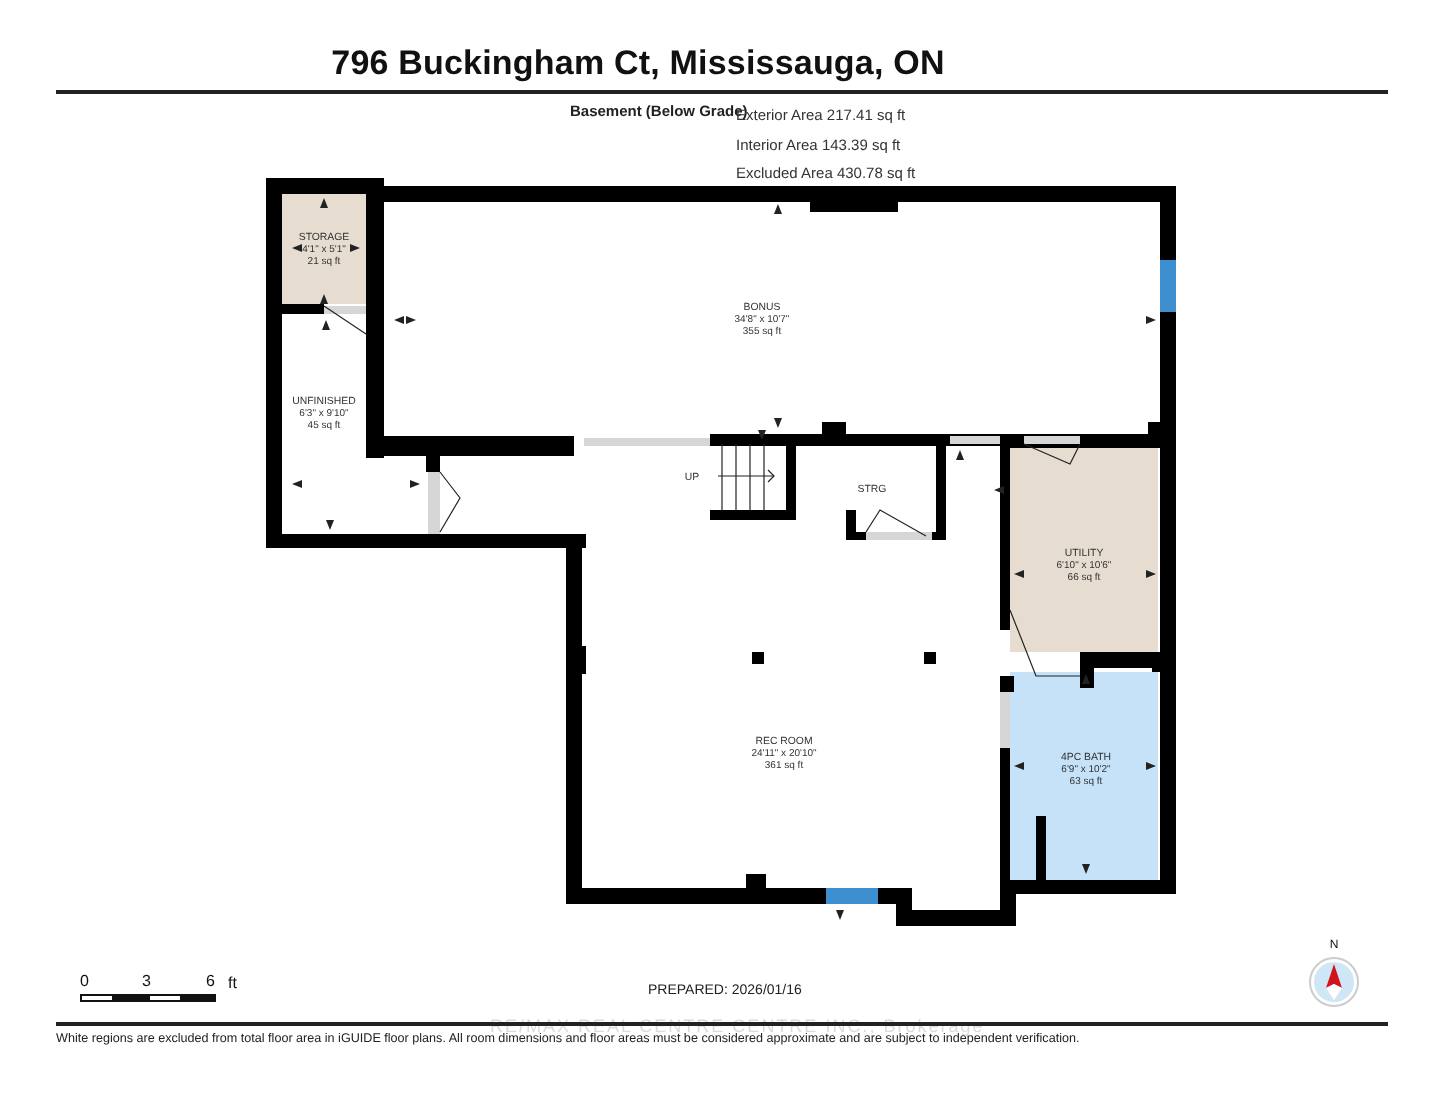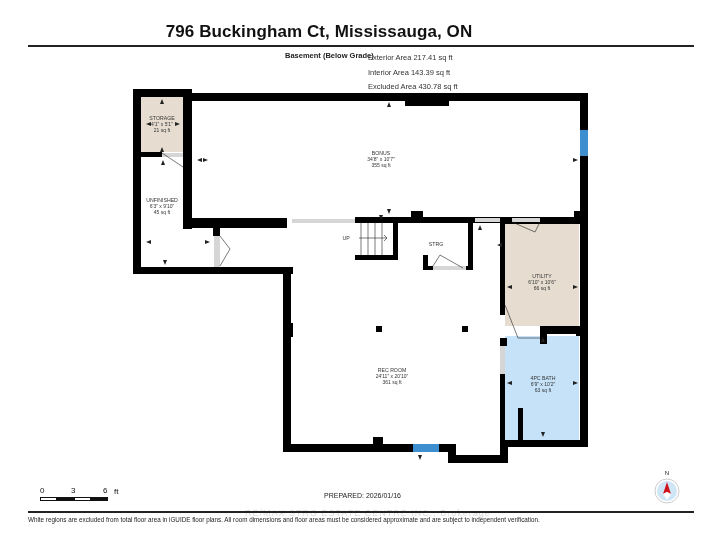--- a/index.html
+++ b/index.html
@@ -200,15 +200,15 @@
 <div class="compass">
   <span class="n">N</span>
   <svg width="30" height="30" style="position:absolute;left:0;top:6px">
     <circle cx="15" cy="15" r="12" fill="#fff" stroke="#ccc" stroke-width="1"></circle>
     <circle cx="15" cy="15" r="10" fill="#cfe6f7"></circle>
     <path d="M15 6 L19 18 L15 16 L11 18 Z" fill="#d0141c"></path>
     <path d="M15 16 L19 18 L15 24 L11 18 Z" fill="#ffffff"></path>
   </svg>
 </div>
 
-<div class="watermark">RE/MAX STRG ESTATE CENTRE INC., Brokerage</div>
+<div class="watermark">RE/MAX REAL CENTRE CENTRE INC., Brokerage</div>
 <div class="footer-rule"></div>
 <div class="footer">White regions are excluded from total floor area in iGUIDE floor plans. All room dimensions and floor areas must be considered approximate and are subject to independent verification.</div>
 
 </body></html>

